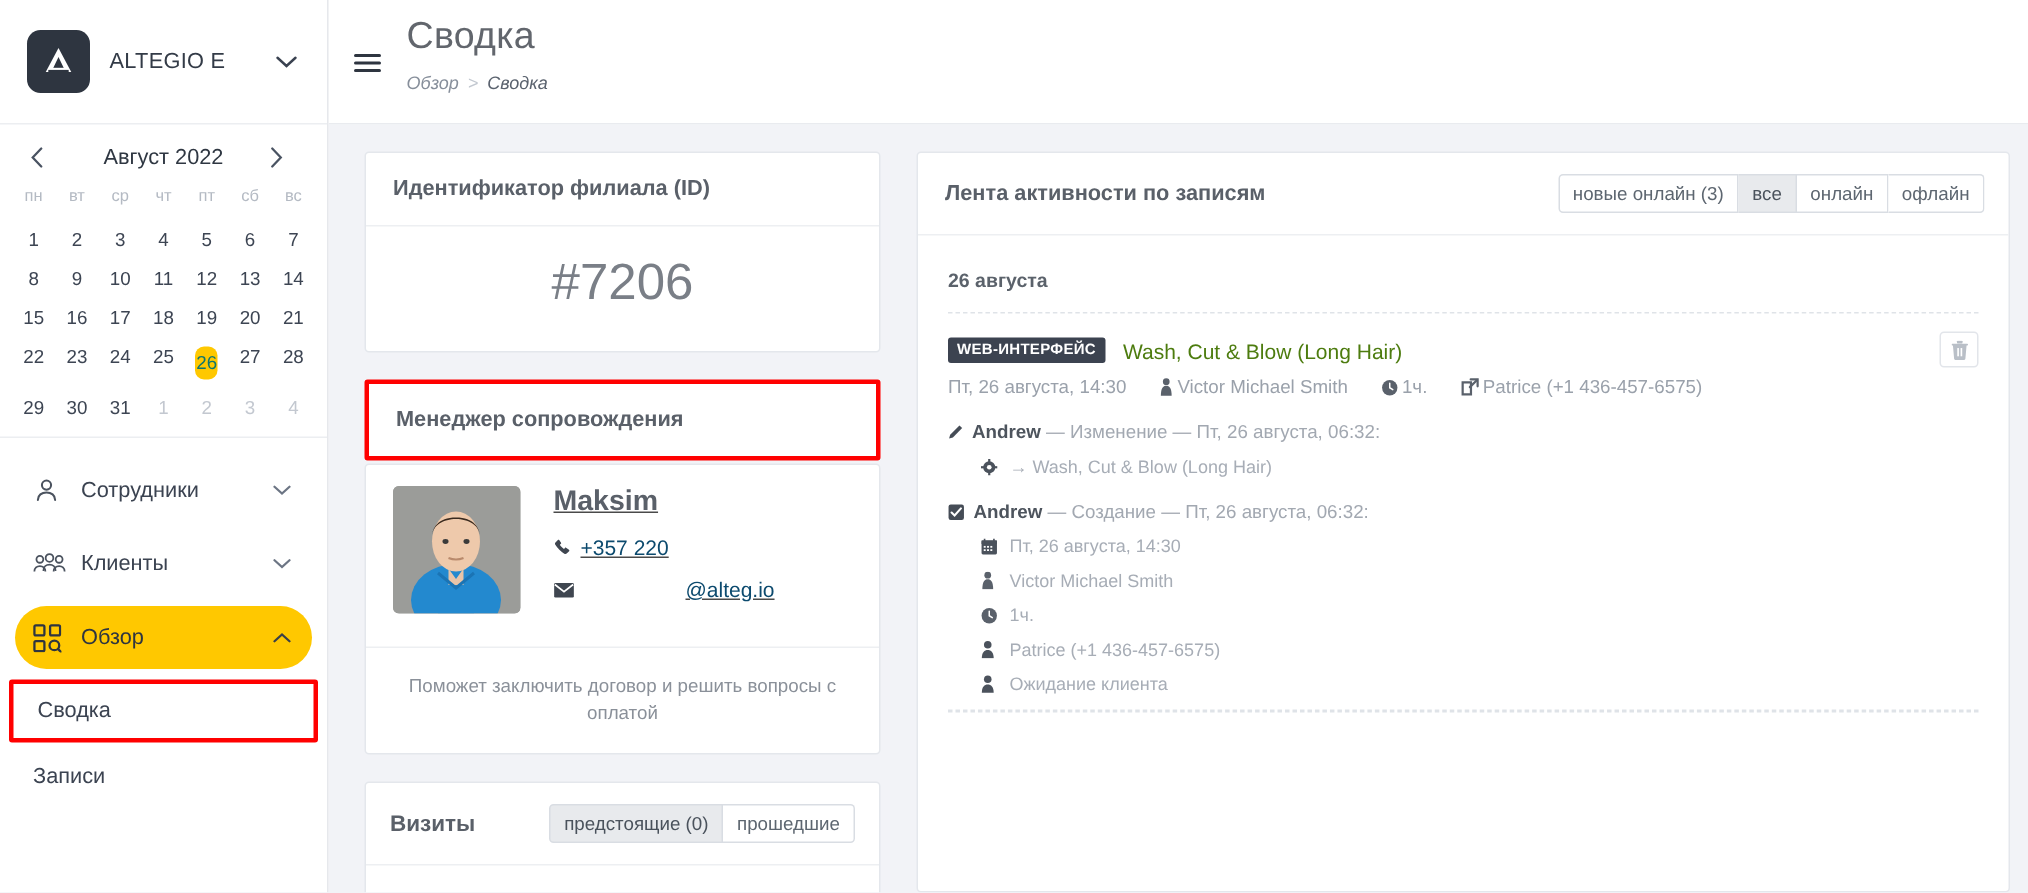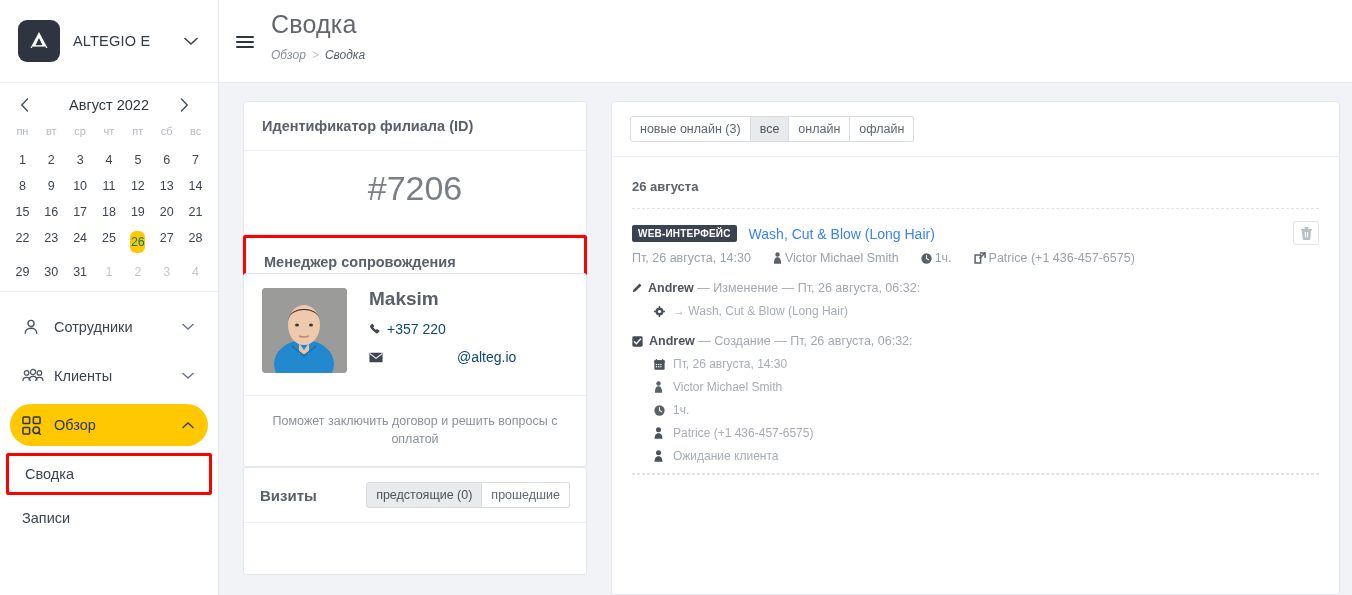--- a/index.html
+++ b/index.html
@@ -127,20 +127,21 @@
     background: #f2f3f7;
     overflow: hidden;
   }
   .col-left { width: 344px; flex: 0 0 344px; }
   .col-right { flex: 1; min-width: 0; }
 
   .card {
     background: #fff;
     border: 1px solid #e4e7ec;
     border-radius: 3px;
+    margin-bottom: 18px;
   }
   .card-head {
     padding: 16px 18px;
     font-size: 14.5px; font-weight: bold; color: #5a6069;
     border-bottom: 1px solid #edeff2;
     display: flex; align-items: center;
   }
   .card.highlight { border: 3px solid #ff0000; border-radius: 2px; }
   .card.highlight > .card-head { border-bottom: none; }
 
@@ -150,21 +151,21 @@
     padding: 18px 0 26px 0;
   }
 
   
   .manager-body { display: flex; padding: 14px 18px 18px 18px; }
   .avatar {
     width: 85px; height: 85px; flex: 0 0 85px;
     border-radius: 4px; overflow: hidden;
     background: #9a9a97;
   }
-  .manager-info { padding-left: 22px; flex: 1; }
+  .manager-info { padding-left: 22px; flex: 1; text-decoration: underline; }
   .manager-name { font-size: 19px; font-weight: bold; color: #5a6069; margin-bottom: 11px; }
   .manager-row { font-size: 14px; color: #0c4a6e; display: flex; align-items: center; margin-bottom: 12px; }
   .manager-row .ic { width: 18px; flex: 0 0 18px; color: #3f4650; font-size: 13px; }
   .manager-row .em-val { padding-left: 70px; text-align: center; }
   .manager-note {
     border-top: 1px solid #edeff2;
     padding: 16px 26px 18px 26px;
     text-align: center;
     font-size: 12.5px; color: #8a9099; line-height: 1.45;
   }
@@ -198,21 +199,21 @@
   .divider { border-top: 1px dashed #dfe3e8; }
   .entry { padding: 16px 0 10px 0; position: relative; }
   .entry-title-row { display: flex; align-items: center; }
   .badge {
     background: #3c4350; color: #fff;
     font-size: 10px; font-weight: bold;
     padding: 3px 6px; border-radius: 2px;
     letter-spacing: .2px;
     text-transform: uppercase;
   }
-  .entry-service { font-size: 14px; color: #3b82f6; padding-left: 12px; }
+  .entry-service { font-size: 14px; color: #4d7c0f; padding-left: 12px; }
   .trash-btn {
     position: absolute; right: 0; top: 12px;
     width: 26px; height: 24px;
     border: 1px solid #e2e5ea; border-radius: 3px;
     background: #fff; cursor: pointer;
     display: flex; align-items: center; justify-content: center;
   }
   .meta-row { display: flex; align-items: center; margin-top: 9px; flex-wrap: wrap; font-size: 12.5px; color: #9aa1ab; }
   .meta-row .m { display: flex; align-items: center; margin-right: 22px; }
   .meta-row .m .ic { margin-right: 3px; color: #5a616b; font-size: 11px; }
@@ -446,20 +447,21 @@
               </div>
           </div>
           <div class="visits-body"></div>
         </section>
 
       </div>
 
       <div class="col-right">
         <section class="activity-card">
           <div class="act-head">
+            <div class="act-title">Лента активности по записям</div>
             <div class="btn-group" id="act-filters">
   <button class="bg-btn">новые онлайн (3)</button>
   <button class="bg-btn sel">все</button>
   <button class="bg-btn">онлайн</button>
   <button class="bg-btn">офлайн</button>
               </div>
           </div>
           <div class="act-body" id="act-body">
               <div class="day-label">26 августа</div>
     <div class="divider"></div>

